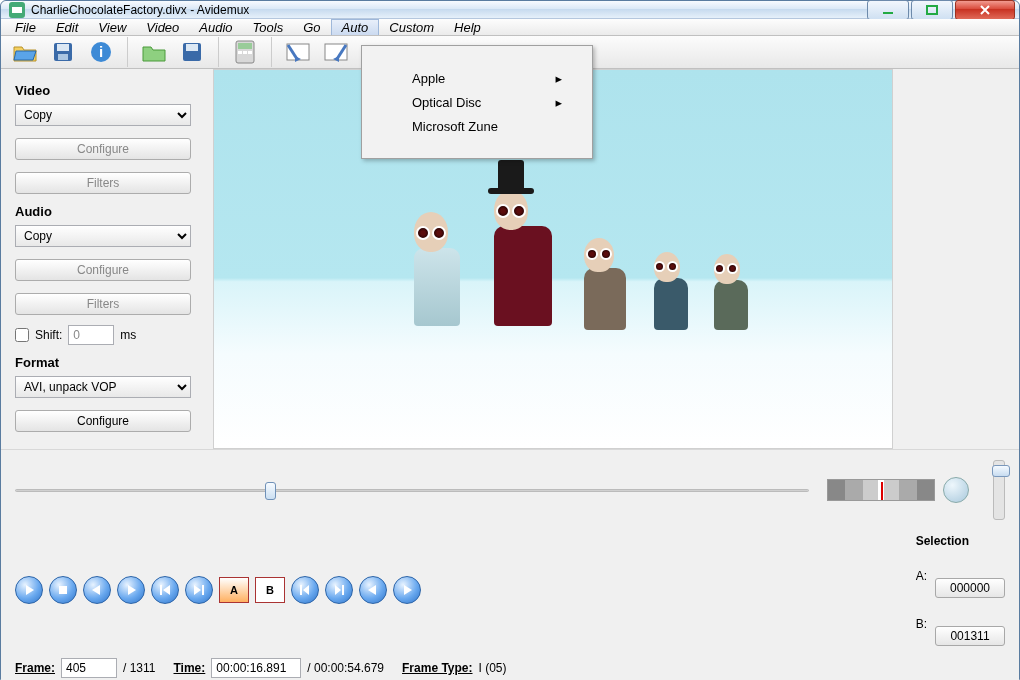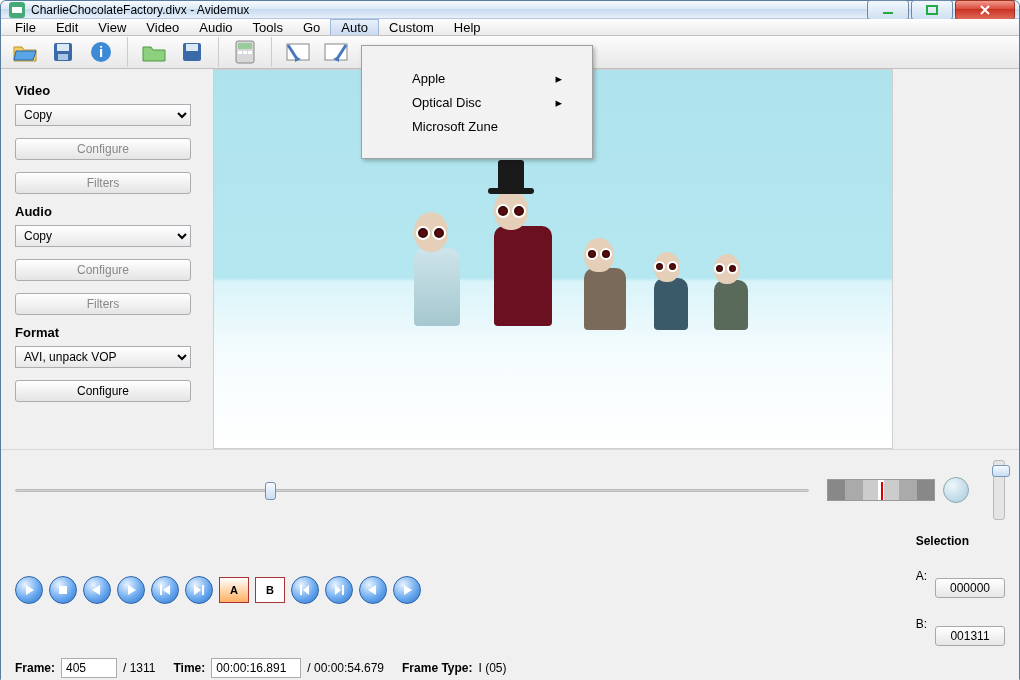--- a/index.html
+++ b/index.html
@@ -9,21 +9,21 @@
 
 .titlebar { height: 18px; background: linear-gradient(#f8fbff, #dce9f7 45%, #c5d9ee 46%, #e6f0fa); border-bottom: 1px solid #b5c7de; display: flex; align-items: center; padding: 0 4px; border-radius: 6px 6px 0 0; }
 .titlebar .app-icon { width: 16px; height: 16px; margin: 0 6px 0 4px; }
 .titlebar .title { font-size: 12px; color: #000; flex: 1; }
 .titlebar .winbtns { display: flex; gap: 2px; }
 .titlebar .winbtn { width: 42px; height: 20px; border: 1px solid #6d8aab; border-radius: 3px; display: flex; align-items: center; justify-content: center; background: linear-gradient(#f2f7fd,#cfe0f2); }
 .titlebar .winbtn.close { background: linear-gradient(#f29a8f,#d94a3a 45%,#c83222 46%,#e06a58); border-color:#9c3120; width: 60px; }
 .titlebar .winbtn svg { width: 14px; height: 12px; }
 
 .menubar { height: 26px; background: linear-gradient(#fdfdfd,#ebebeb); border-bottom: 1px solid #c0c0c0; display: flex; align-items: stretch; padding: 0 4px; position: relative; }
-.menubar .item { padding: 0 10px; font-size: 13px; color: #000; display: flex; align-items: center; cursor: default; }
+.menubar .item { padding: 0 10px; font-size: 13px; color: #000; display: flex; align-items: center; cursor: default; font-style: italic; }
 .menubar .item.active { background: linear-gradient(#e8effa,#cbdaf0); border: 1px solid #9fb8da; border-bottom: none; }
 
 .dropdown { position: absolute; top: 26px; left: 360px; background: #f2f2f2; border: 1px solid #a0a0a0; box-shadow: 2px 2px 4px rgba(0,0,0,0.25); padding: 20px; width: 232px; z-index: 100; }
 .dropdown .row { height: 24px; display: flex; align-items: center; padding: 0 28px 0 30px; font-size: 13px; position: relative; }
 .dropdown .row .arrow { position: absolute; right: 10px; }
 
 .toolbar { height: 44px; background: linear-gradient(#fcfcfc,#e8e8e8); border-bottom: 1px solid #c0c0c0; display: flex; align-items: center; padding: 0 8px; gap: 6px; }
 .toolbar .sep { width: 1px; height: 30px; background: #ccc; margin: 0 4px; }
 .toolbar .tbtn { width: 32px; height: 32px; display:flex; align-items:center; justify-content:center; }
 
@@ -62,21 +62,21 @@
 .round svg { width:12px; height:12px; fill:#fff; }
 .markbtn { width:30px; height:26px; border:1px solid #a33; background:#fff; display:flex; align-items:center; justify-content:center; font-size:11px; font-weight:bold; }
 .markbtn.a { background: linear-gradient(#fff,#ffb060); }
 .sel-block { margin-left:auto; display:flex; flex-direction:column; gap:4px; font-size:12px; }
 .sel-block .lbl { font-weight:bold; margin-bottom:2px; }
 .sel-block .row { display:flex; align-items:center; gap:8px; }
 .sel-block .val { width:70px; height:20px; background:linear-gradient(#fff,#e6e6e6); border:1px solid #a8a8a8; border-radius:3px; text-align:center; font-size:12px; line-height:18px;margin-top:24px; }
 
 .status-row { display:flex; align-items:center; gap: 18px; margin-top: 12px; font-size:12px; }
 .status-row .grp { display:flex; align-items:center; gap:6px; }
-.status-row .lbl { font-weight:bold; }
+.status-row .lbl { font-weight:bold;text-decoration:underline; }
 .status-row input { width:56px; height:20px; border:1px solid #abadb3; padding:0 4px; font-size:12px; }
 .status-row .timebox { width:90px; height:20px; border:1px solid #abadb3; background:#fff; padding:0 4px; display:inline-flex; align-items:center; }
 
 .right-col { display:flex; flex-direction:column; align-items:flex-end; gap:6px; }
 </style>
 </head>
 <body>
 
 <div class="window">
 
@@ -195,20 +195,26 @@
     <div class="sidebar">
       <div class="section-label">Video</div>
       <select><option>Copy</option></select>
       <div class="btn">Configure</div>
       <div class="btn">Filters</div>
 
       <div class="section-label">Audio</div>
       <select><option>Copy</option></select>
       <div class="btn">Configure</div>
       <div class="btn">Filters</div>
+      <div class="shift-row">
+        <input type="checkbox" style="">
+        <span>Shift:</span>
+        <span class="spin">0</span>
+        <span>ms</span>
+      </div>
 
       <div class="section-label">Format</div>
       <select><option>AVI, unpack VOP</option></select>
       <div class="btn enabled">Configure</div>
     </div>
 
     <div class="preview">
       <div class="video">
         <div class="figure" style="left:200px">
             <div class="head">

